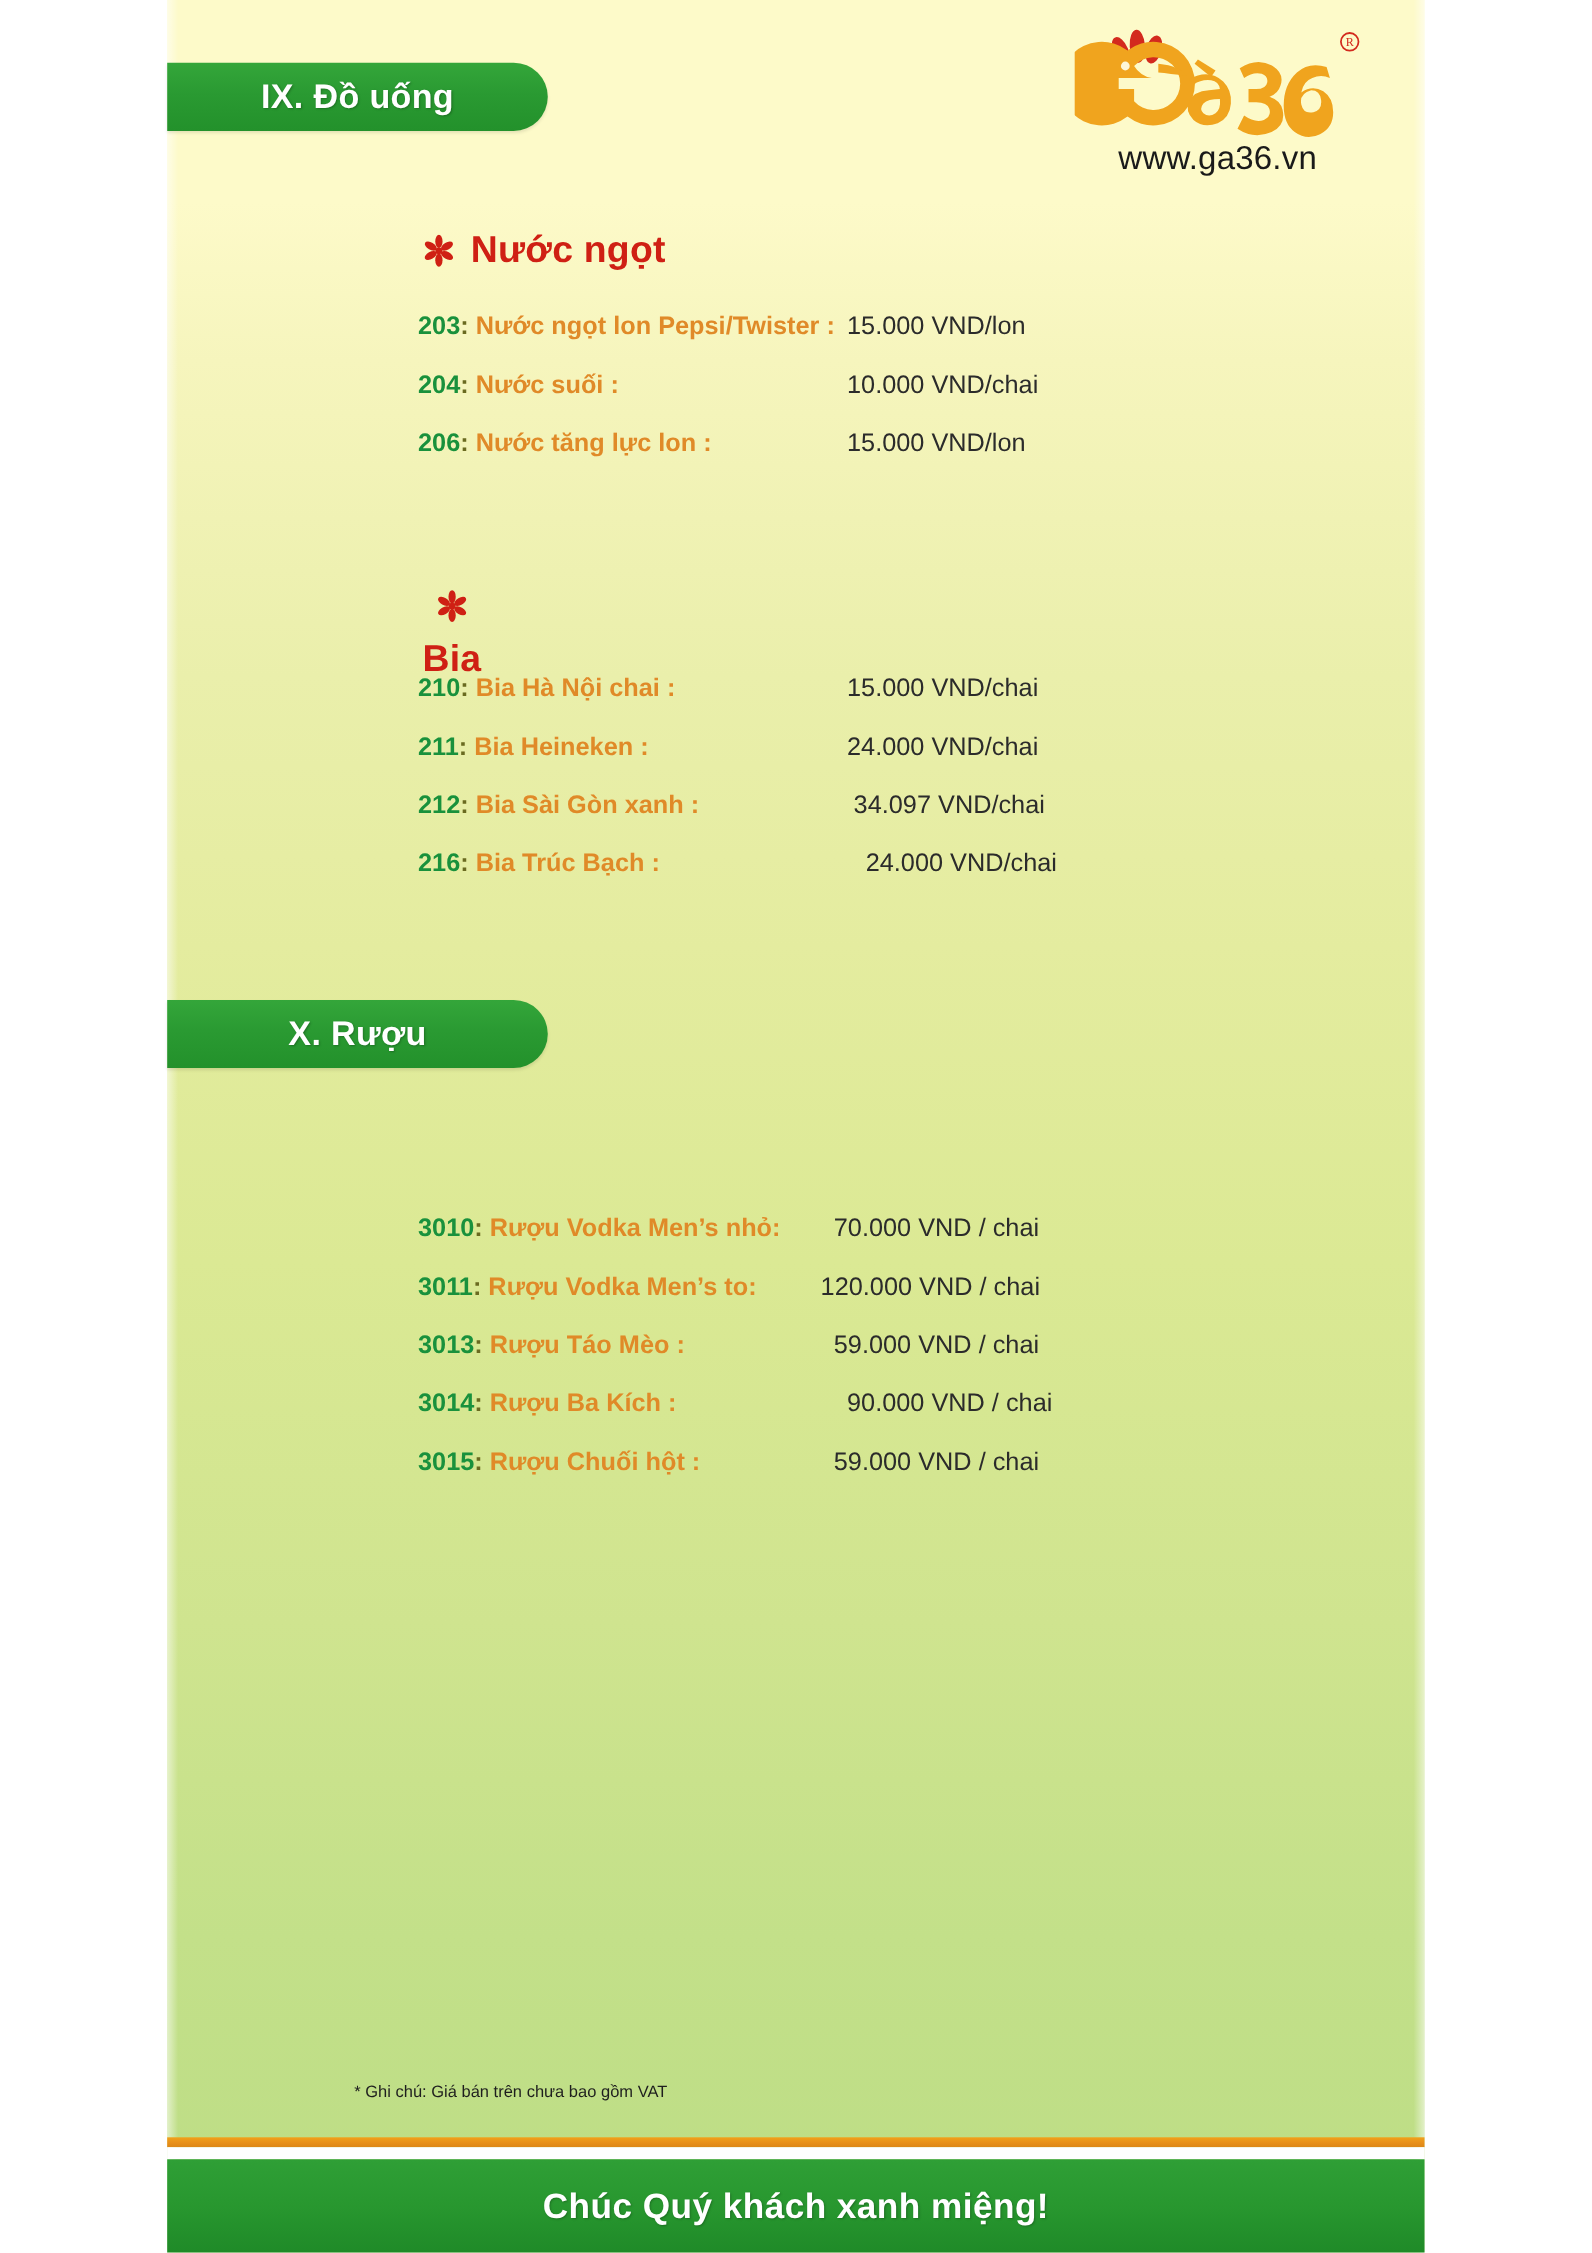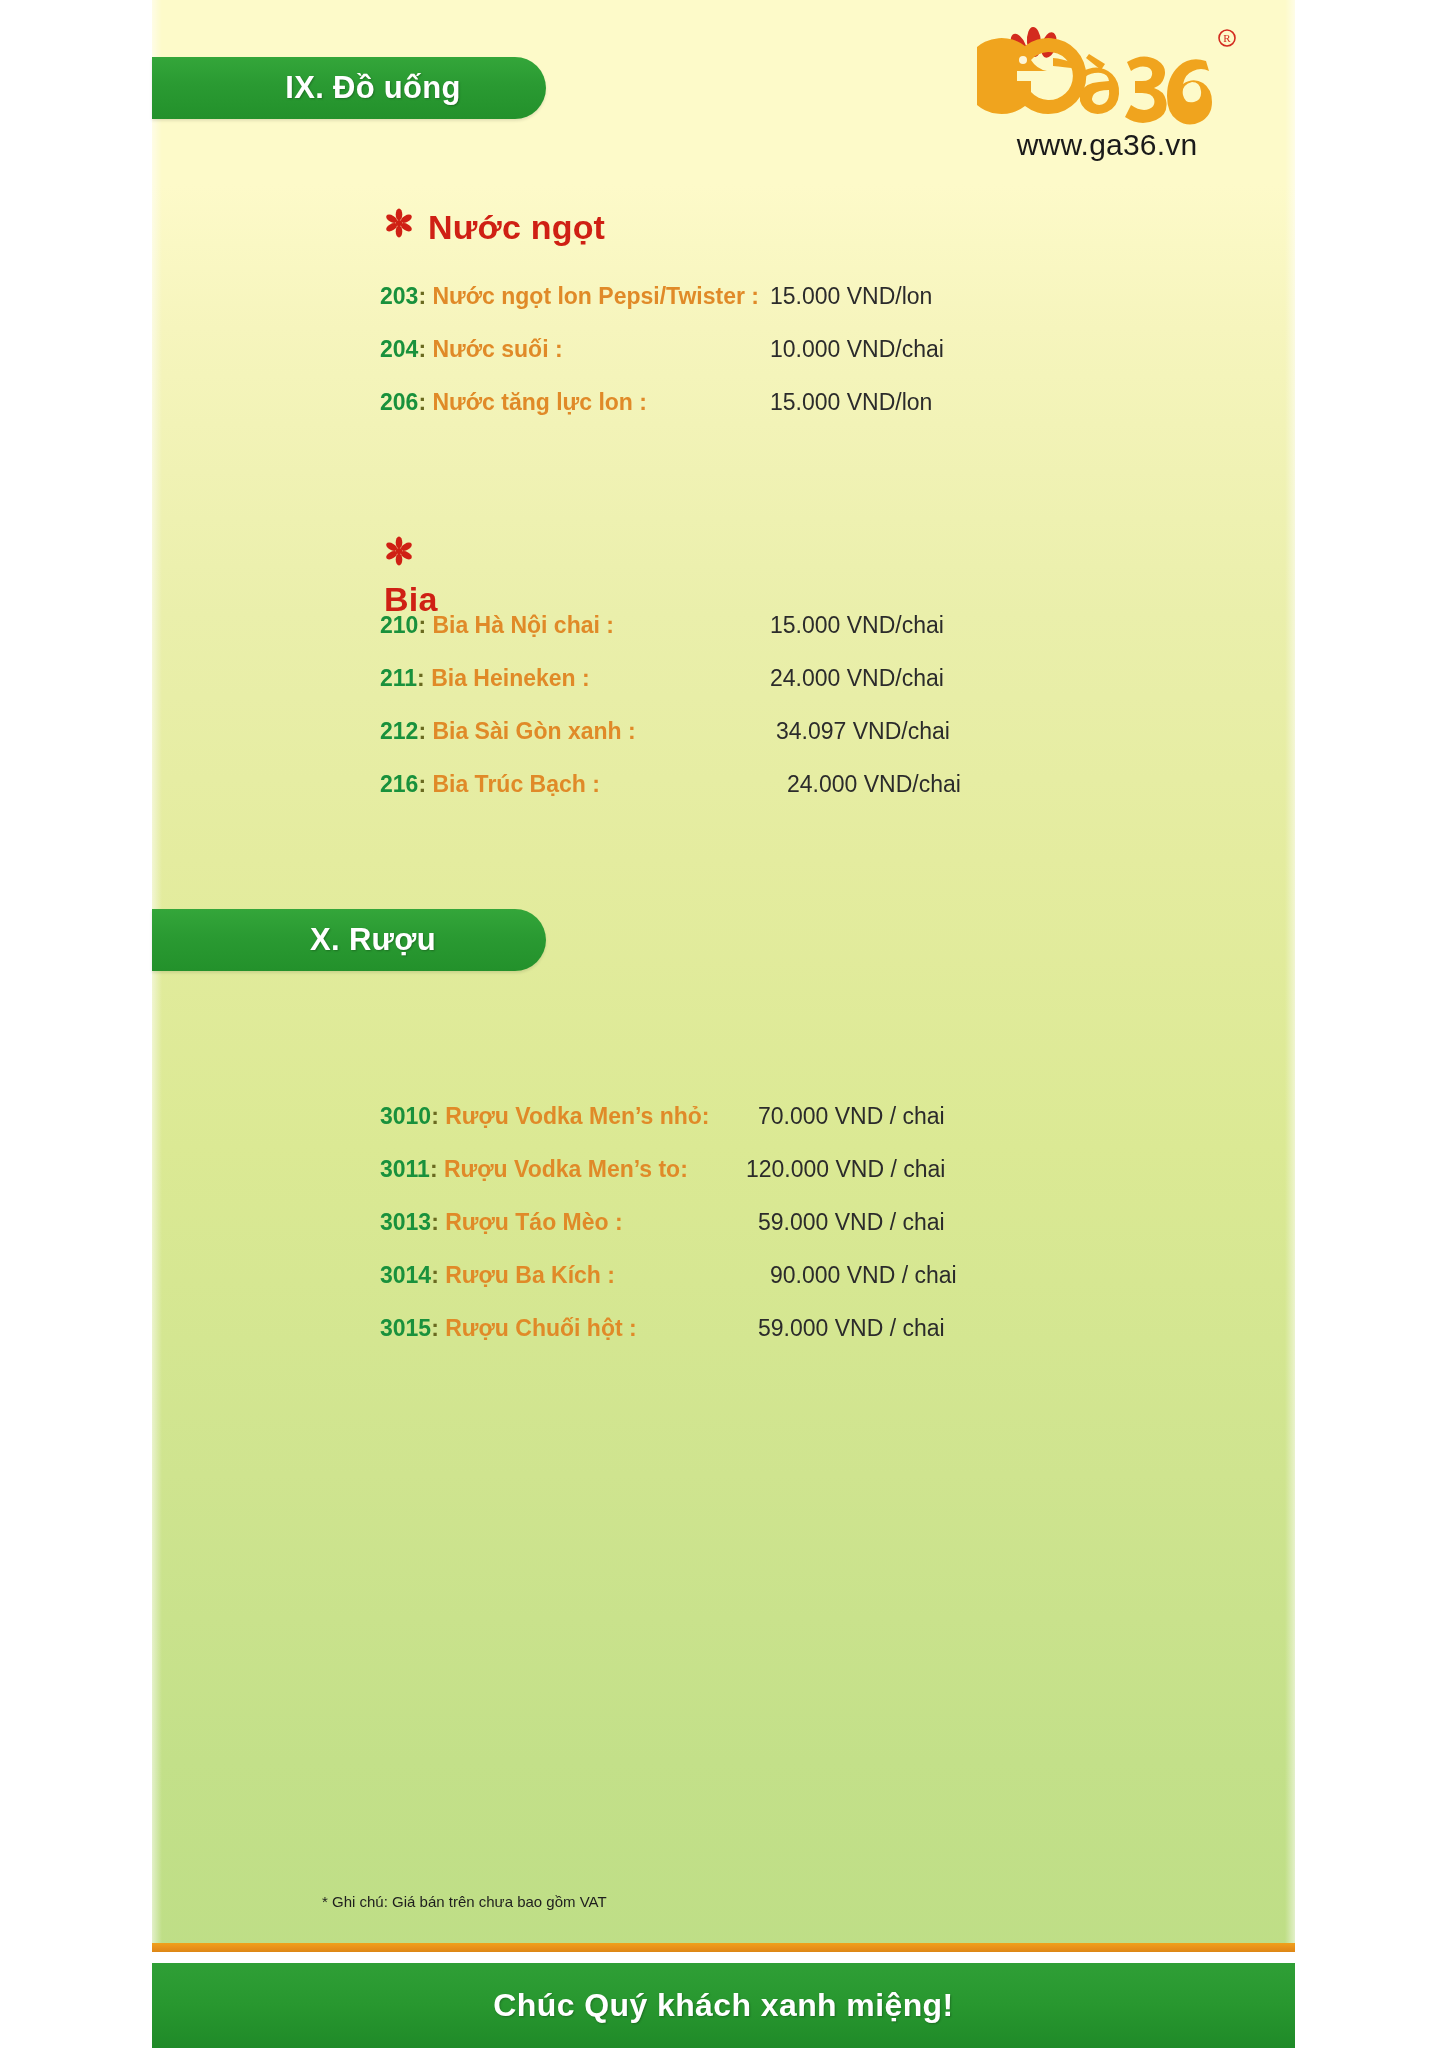--- a/index.html
+++ b/index.html
@@ -79,39 +79,38 @@
     position: absolute;
     left: 0;
     height: 62px;
     border-top-right-radius: 34px;
     border-bottom-right-radius: 34px;
     background: linear-gradient(to bottom, #34a63a 0%, #2a9a32 45%, #23912b 100%);
     box-shadow: 0 2px 3px rgba(0,0,0,.10);
     display: flex;
     align-items: center;
     justify-content: center;
-    padding-left: 48px;
   }
   .banner-label {
     color: #ffffff;
     font-size: 31px;
     font-weight: 700;
     letter-spacing: .3px;
     text-shadow: 1px 1px 2px rgba(0,0,0,.25);
     white-space: nowrap;
   }
 
   #banner-douong { top: 57px;   width: 346px; }
   #banner-ruou   { top: 909px;  width: 346px; }
 
   
   .subsection-head {
     position: absolute;
     display: flex;
-    align-items: flex-start;
+    align-items: center;
     gap: 14px;
   }
   .flower-icon { display: block; flex: 0 0 auto; }
   .subsection-title {
     color: #cf2014;
     font-size: 34px;
     font-weight: 700;
     letter-spacing: .2px;
     white-space: nowrap;
   }

